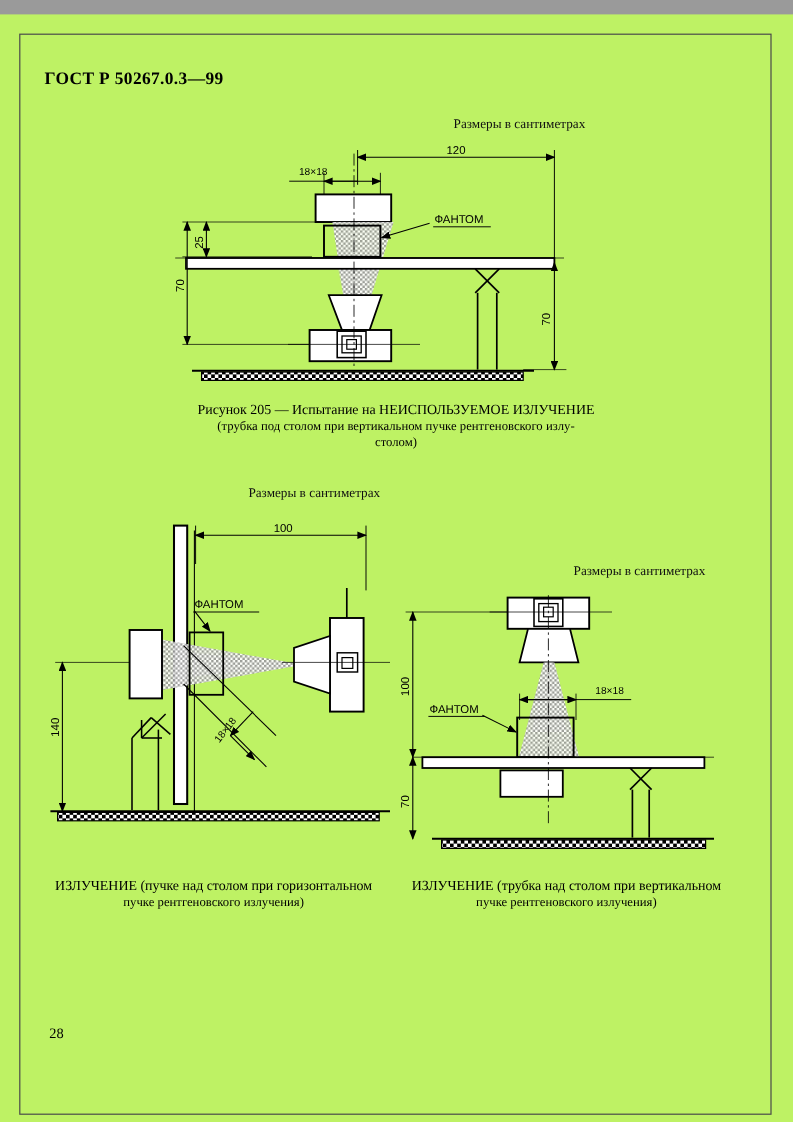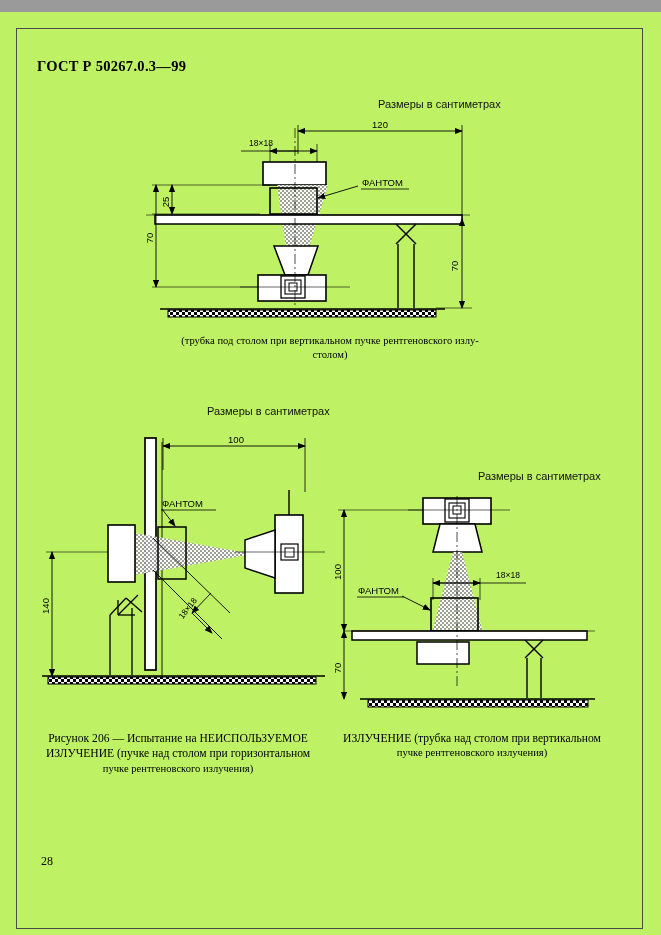--- a/index.html
+++ b/index.html
@@ -12,21 +12,21 @@
     position:absolute;left:16px;top:16px;width:627px;height:901px;
     border:1px solid #4a4a4a;box-sizing:border-box;
   }
   .std-header{
     position:absolute;left:37px;top:46px;
     font-family:"Liberation Serif", serif;font-weight:bold;font-size:14.5px;
     letter-spacing:.3px;color:#000;white-space:nowrap;
   }
   .units-note{
     position:absolute;font-size:11px;color:#111;white-space:nowrap;
-    font-family:Liberation Sans, sans-serif;
+    font-family:Liberation Serif, serif;
     text-align:right;
   }
   .caption{
     position:absolute;text-align:center;font-size:10.6px;line-height:1.32;
     color:#000;font-family:"Liberation Serif", serif;
   }
   .caption .big{font-size:11.6px;}
   .pageno{
     position:absolute;left:41px;top:842px;font-size:12px;color:#000;
     font-family:"Liberation Serif", serif;
@@ -118,20 +118,21 @@
       <line x1="16" y1="65" x2="16" y2="167" stroke="#000" stroke-width="0.9" marker-end="url(#ar)" marker-start="url(#arS)"></line>
       <text x="13" y="118" font-size="9.5" text-anchor="middle" transform="rotate(-90 13 118)">70</text>
 
       <line x1="322" y1="99" x2="322" y2="188" stroke="#000" stroke-width="0.9" marker-end="url(#ar)" marker-start="url(#arS)"></line>
       <text x="318" y="146" font-size="9.5" text-anchor="middle" transform="rotate(-90 318 146)">70</text>
       <line x1="296" y1="188" x2="332" y2="188" stroke="#000" stroke-width="0.6"></line>
     </svg>
   </div>
 
   <div class="caption" style="left:60px;top:322px;width:540px;">
+    <div class="big">Рисунок 205 — Испытание на НЕИСПОЛЬЗУЕМОЕ ИЗЛУЧЕНИЕ</div>
     <div>(трубка под столом при вертикальном пучке рентгеновского излу-</div>
     <div>столом)</div>
   </div>
 
   <div class="units-note" style="left:207px;top:393px;">Размеры в сантиметрах</div>
 
   <div class="fig" style="left:40px;top:418px;">
     <svg width="290" height="290" viewBox="0 0 290 290">
 
       <line x1="123" y1="8" x2="123" y2="40" stroke="#000" stroke-width="0.8"></line>
@@ -179,21 +180,20 @@
       <rect x="8" y="247" width="268" height="7" fill="url(#floorHatch)" stroke="#000" stroke-width="1"></rect>
       <line x1="2" y1="246" x2="285" y2="246" stroke="#000" stroke-width="1.6"></line>
 
       <line x1="6" y1="122" x2="68" y2="122" stroke="#000" stroke-width="0.6"></line>
       <line x1="12" y1="122" x2="12" y2="246" stroke="#000" stroke-width="0.9" marker-end="url(#ar)" marker-start="url(#arS)"></line>
       <text x="9" y="176" font-size="9.5" text-anchor="middle" transform="rotate(-90 9 176)">140</text>
     </svg>
   </div>
 
   <div class="caption" style="left:32px;top:719px;width:292px;">
-    <div class="big">Рисунок 206 — Испытание на НЕИСПОЛЬЗУЕМОЕ</div>
     <div class="big">ИЗЛУЧЕНИЕ  (пучке над столом при горизонтальном</div>
     <div>пучке рентгеновского излучения)</div>
   </div>
 
   <div class="units-note" style="left:478px;top:458px;">Размеры  в сантиметрах</div>
 
   <div class="fig" style="left:330px;top:478px;">
     <svg width="290" height="230" viewBox="0 0 290 230">
 
       <rect x="93" y="8" width="68" height="26" fill="#fff" stroke="#000" stroke-width="1.6"></rect>

